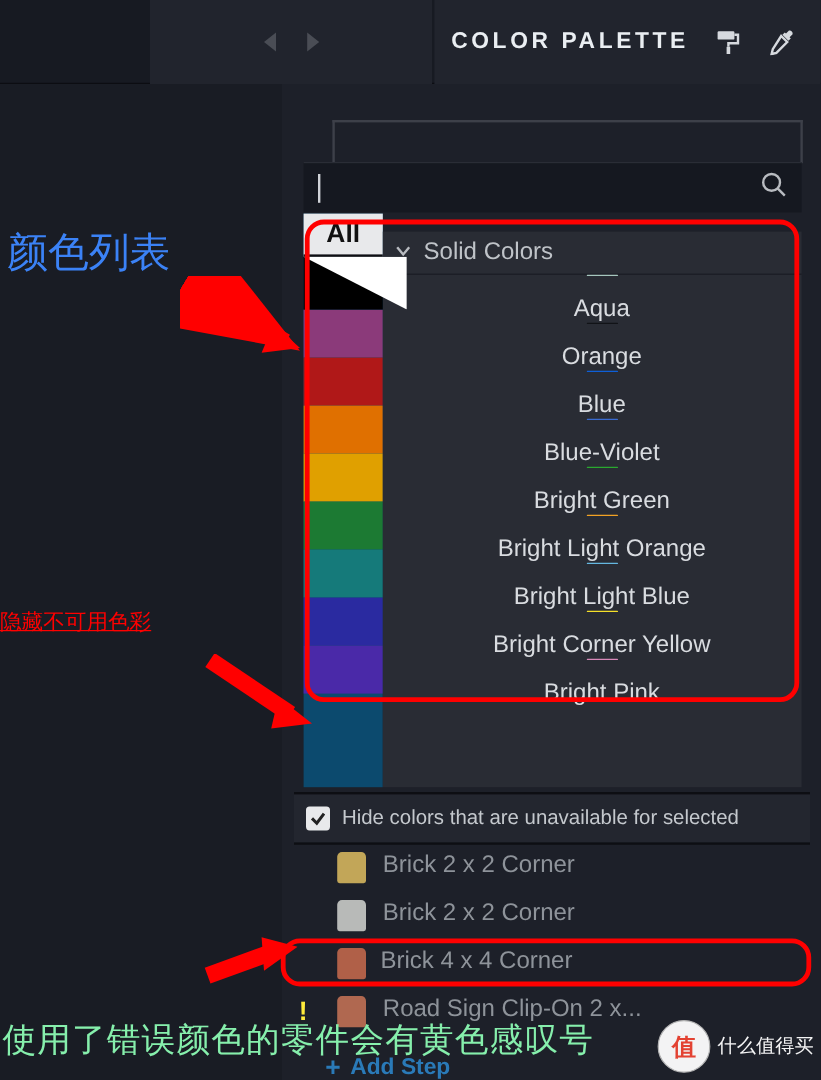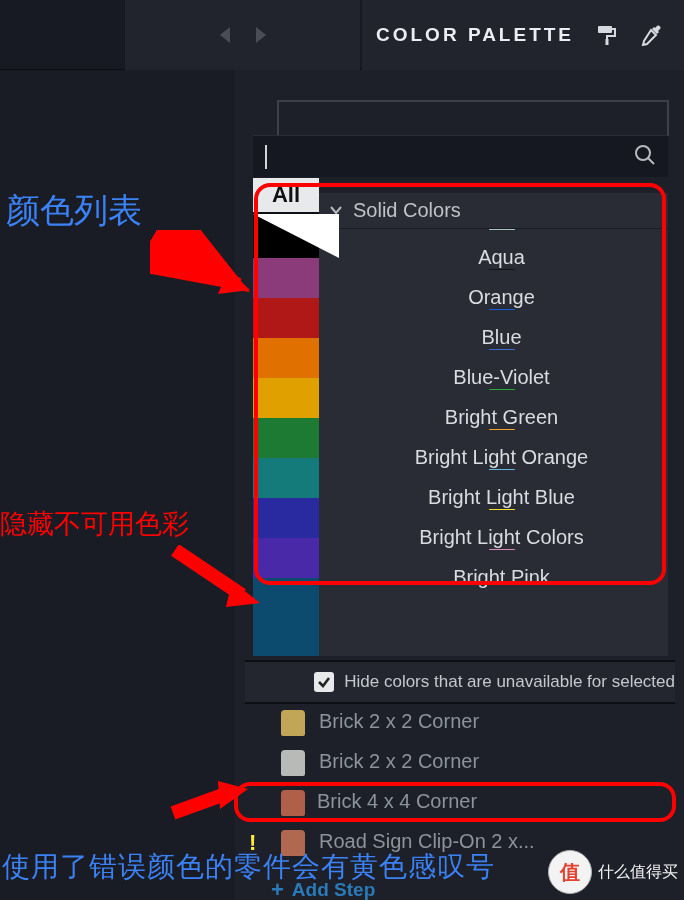--- a/index.html
+++ b/index.html
@@ -18,26 +18,26 @@
   .left-gutter { position: absolute; left: 0; top: 70px; width: 235px; height: 830px; background: #191c24; }
 
   
   .panel { position: absolute; left: 235px; top: 70px; width: 449px; height: 830px; background: #1d2029; }
 
   
   .red-box-colorlist { position: absolute; left: 254px; top: 183px; width: 412px; height: 402px; border: 4px solid #ff0000; border-radius: 16px; z-index: 50; pointer-events: none; }
   .annot1 { position: absolute; left: 6px; top: 188px; color: #3b82f6; font-size: 34px; z-index: 60; font-weight: 500; }
   .arrow1 { position: absolute; left: 150px; top: 230px; z-index: 60; }
 
-  .annot2 { position: absolute; left: 0px; top: 506px; color: #ff0000; font-size: 27px; z-index: 60; font-weight: 500; }
+  .annot2 { position: absolute; left: 0px; top: 506px; color: #ff0000; font-size: 18px; z-index: 60; font-weight: 500; text-decoration: underline; }
   .arrow2 { position: absolute; left: 170px; top: 545px; z-index: 60; }
 
   .red-box-road { position: absolute; left: 234px; top: 782px; width: 442px; height: 40px; border: 4px solid #ff0000; border-radius: 16px; z-index: 50; pointer-events: none; }
   .arrow3 { position: absolute; left: 168px; top: 773px; z-index: 60; }
-  .annot3 { position: absolute; left: 2px; top: 848px; color: #3b82f6; font-size: 28px; z-index: 60; font-weight: 500; letter-spacing: 1px;}
+  .annot3 { position: absolute; left: 2px; top: 848px; color: #86efac; font-size: 28px; z-index: 60; font-weight: 500; letter-spacing: 1px;}
 
   
   .search-wrap { position: absolute; left: 18px; top: 65px; width: 415px; height: 42px; background: #151820; display: flex; align-items: center; padding: 0 12px; border-top: 1px solid #2a2d36;}
   .search-wrap .cursor { width: 2px; height: 24px; background: #d0d3d8; }
   .search-wrap .search-icon { margin-left: auto; }
 
   
   .palette-content { position: absolute; left: 18px; top: 108px; width: 415px; height: 478px; display: flex; }
   .left-col { width: 66px; background: #0c4a6e; }
   .all-tab { height: 36px; background: #e8e9eb; color: #111; font-weight: 700; font-size: 22px; display: flex; align-items: center; justify-content: center; border-bottom: 2px solid #0e0f14;}
@@ -49,21 +49,21 @@
   .group-header { height: 36px; display: flex; align-items: center; gap: 10px; padding-left: 10px; color: #bfc3c8; font-size: 20px; border-bottom: 1px solid #1a1c23;}
   .color-list { }
   .color-row { height: 40px; display: flex; align-items: center; gap: 16px; padding-left: 16px; flex-direction: column; }
   .chip { width: 26px; height: 26px; border-radius: 2px; }
   .color-label { color: #d9dce0; font-size: 20px; }
 
   
   .top-outline { position: absolute; left: 42px; top: 30px; width: 392px; height: 36px; border: 2px solid #3d4049; border-bottom: none; background: transparent; }
 
   
-  .hide-row { position: absolute; left: 10px; top: 590px; width: 430px; height: 44px; background: #23262f; display: flex; align-items: center; gap: 10px; padding-left: 10px; border-top: 2px solid #0d0e13; border-bottom: 2px solid #0d0e13; justify-content: flex-end;}
+  .hide-row { position: absolute; left: 10px; top: 590px; width: 430px; height: 44px; background: #23262f; display: flex; align-items: center; gap: 10px; padding-left: 10px; border-top: 2px solid #0d0e13; border-bottom: 2px solid #0d0e13;}
   .checkbox { width: 20px; height: 20px; background: #e8e9eb; border-radius: 3px; display: flex; align-items: center; justify-content: center; }
   .hide-label { color: #c4c8cd; font-size: 17px; }
 
   
   .brick-list { position: absolute; left: 0px; top: 640px; width: 449px; }
   .brick-row { height: 40px; display: flex; align-items: flex-start; gap: 14px; padding-left: 46px; }
   .brick-row .warn { position: absolute; left: 14px; color: #ffeb3b; font-size: 22px; font-weight: 900; }
   .brick-icon { width: 24px; height: 26px; border-radius: 4px 4px 2px 2px; }
   .brick-label { color: #8e939a; font-size: 20px; }
 
@@ -179,21 +179,21 @@
           <div class="color-row">
             <div class="chip" style="background: rgb(242, 162, 36);"></div>
             <div class="color-label">Bright Light Orange</div>
           </div>
           <div class="color-row">
             <div class="chip" style="background: rgb(101, 183, 224);"></div>
             <div class="color-label">Bright Light Blue</div>
           </div>
           <div class="color-row">
             <div class="chip" style="background: rgb(245, 224, 41);"></div>
-            <div class="color-label">Bright Light Colors</div>
+            <div class="color-label">Bright Corner Yellow</div>
           </div>
           <div class="color-row">
             <div class="chip" style="background: rgb(216, 136, 184);"></div>
             <div class="color-label">Bright Pink</div>
           </div>
         </div>
     </div>
   </div>
 
   <div class="hide-row">

